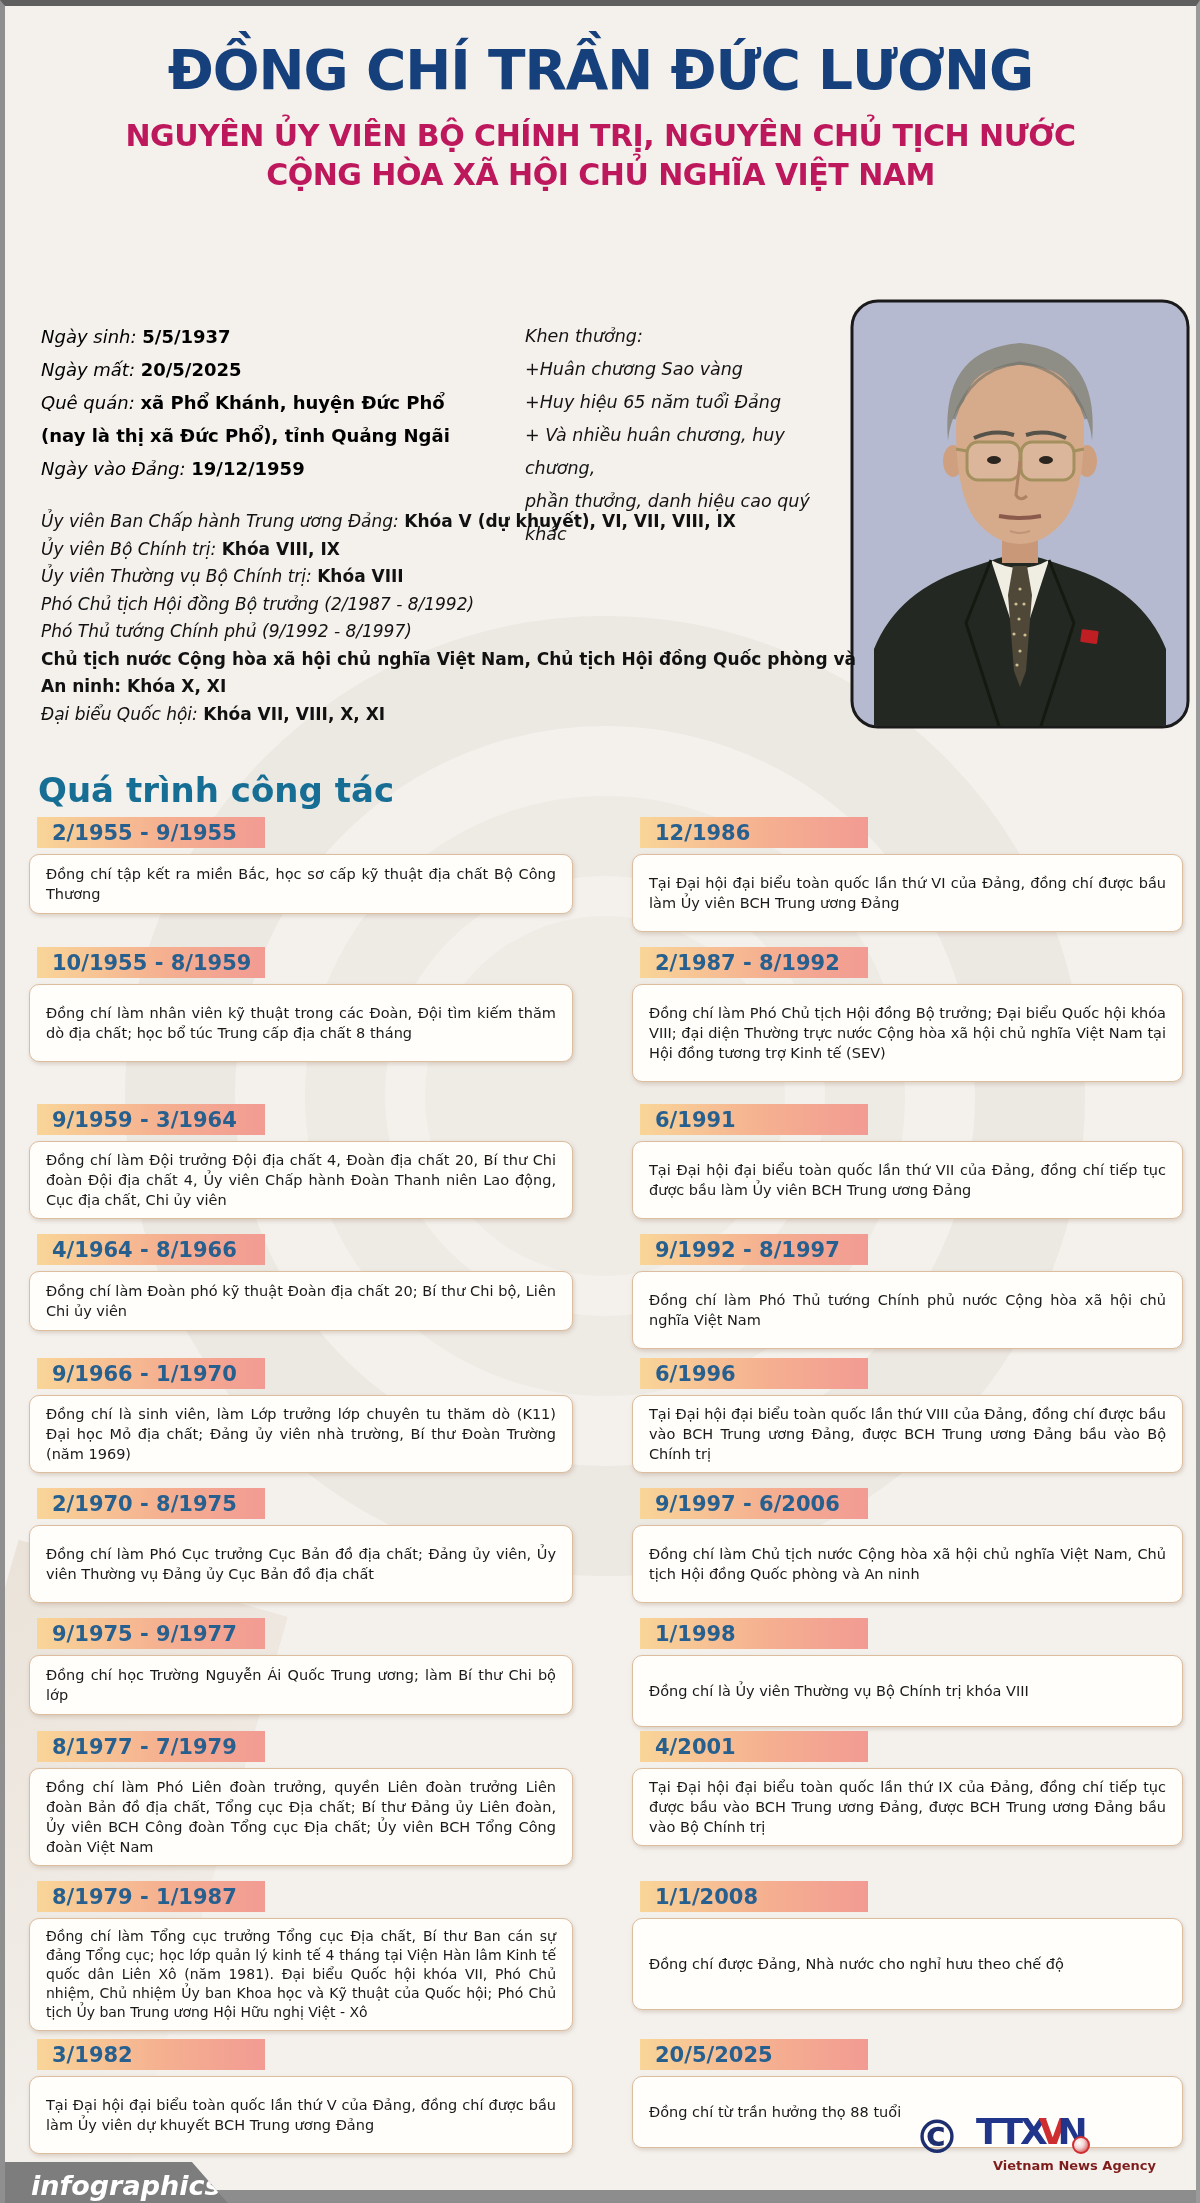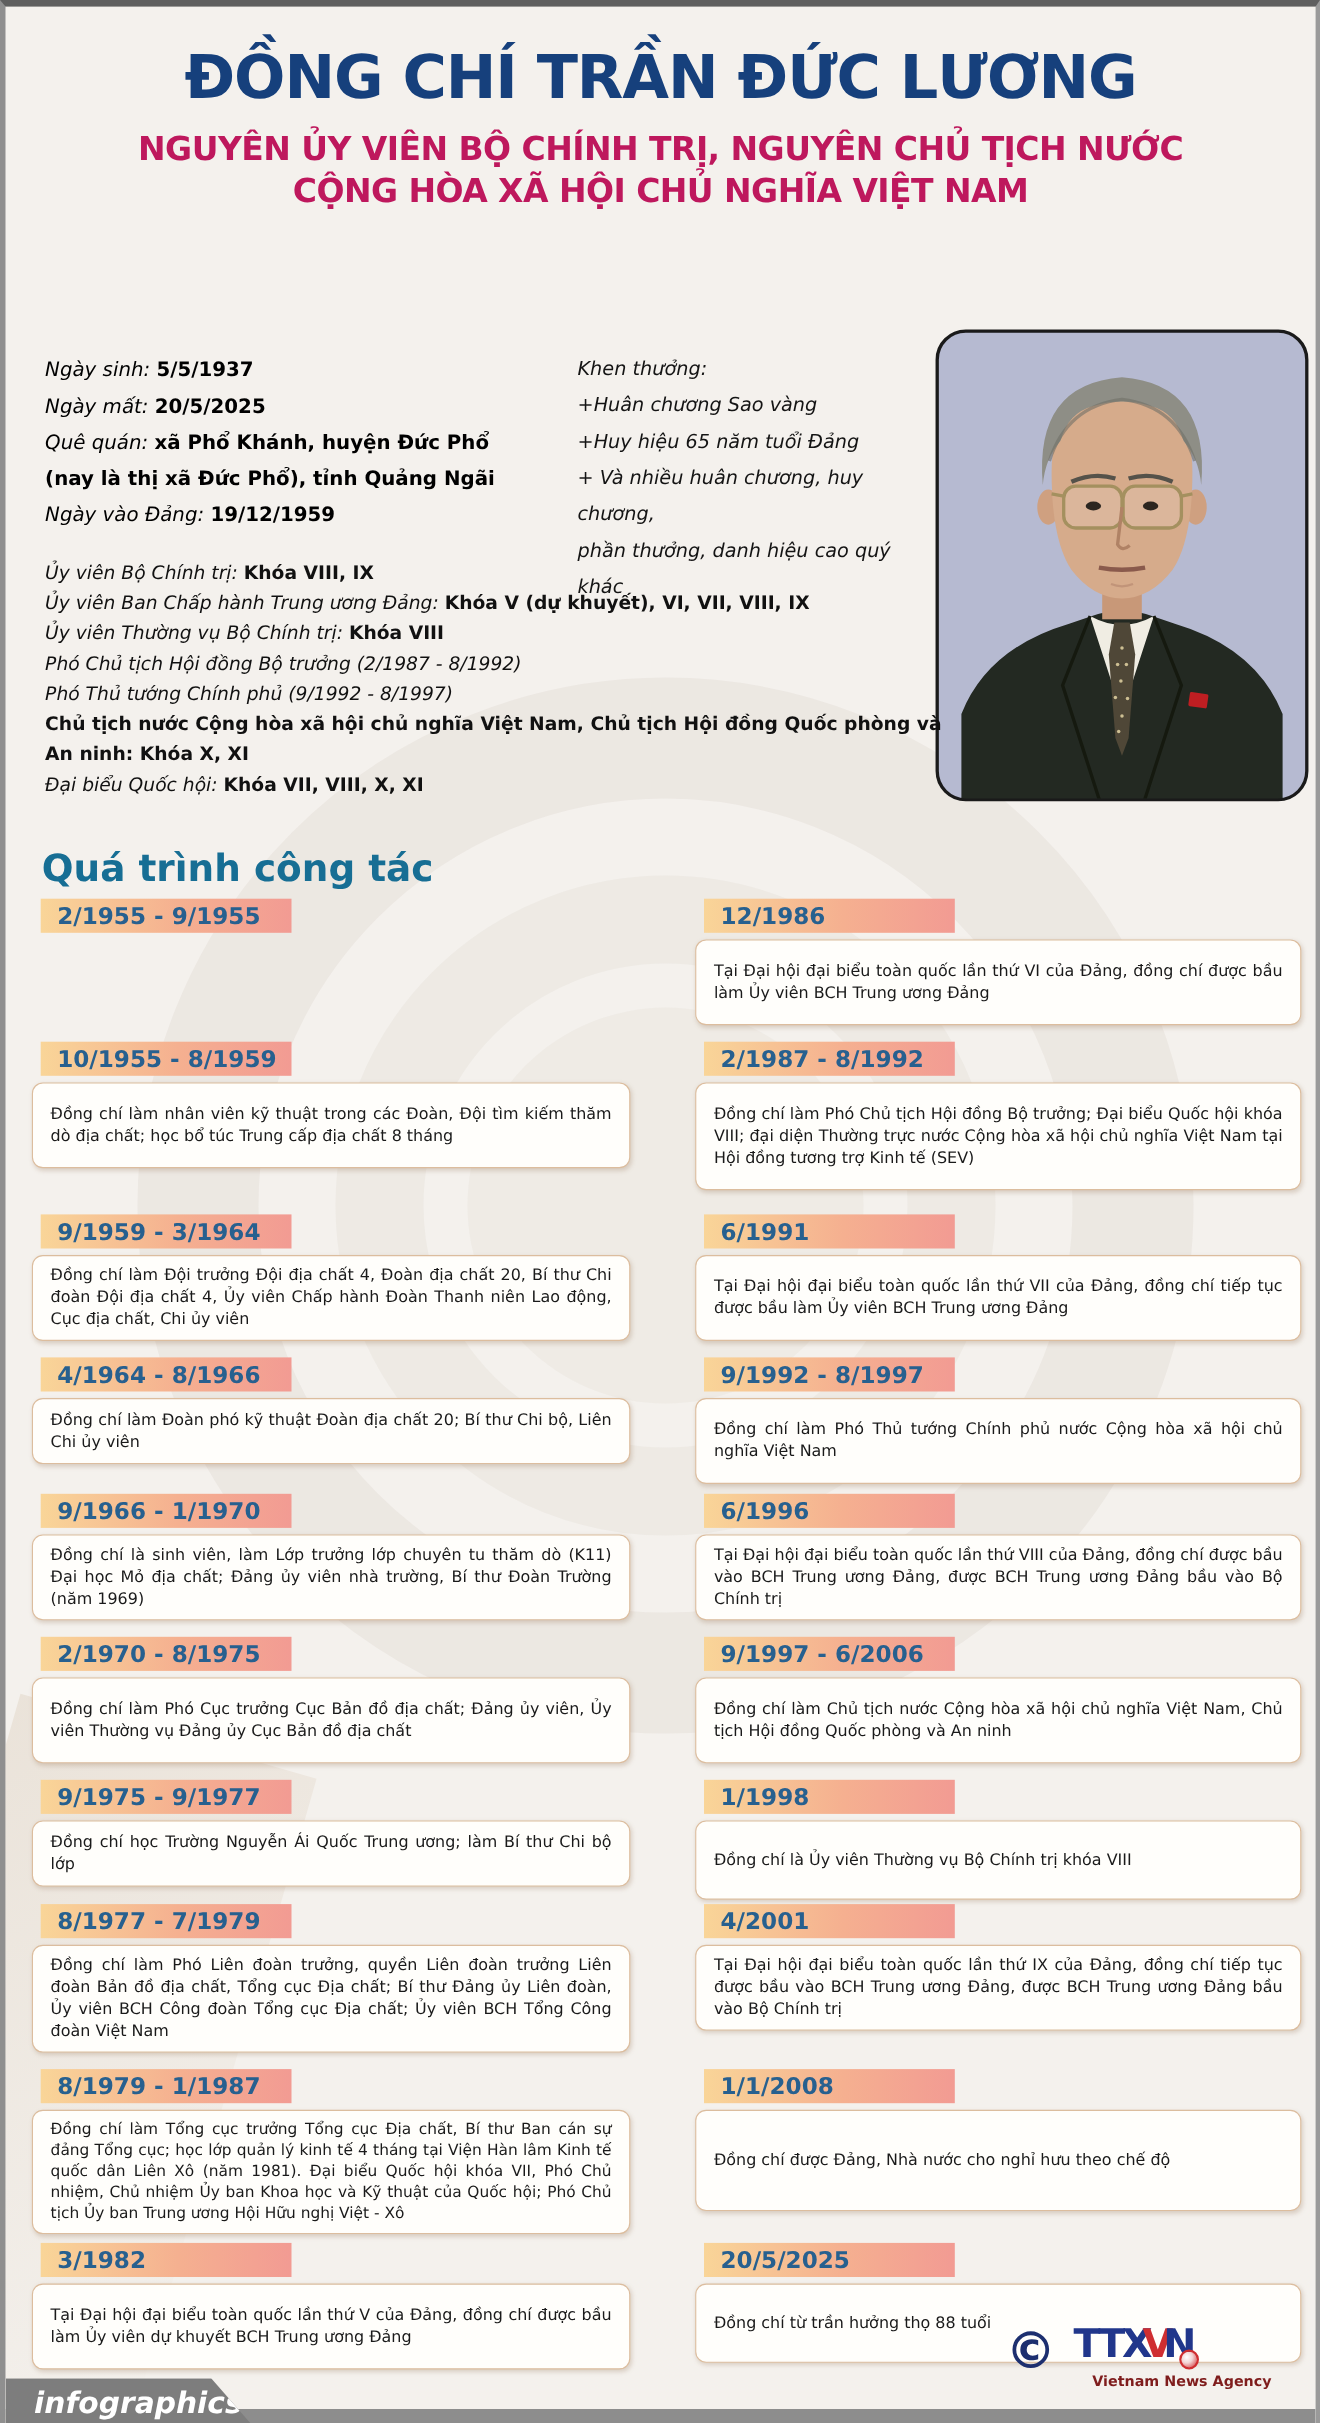--- a/index.html
+++ b/index.html
@@ -154,34 +154,37 @@
         <ellipse cx="144" cy="161" rx="7" ry="4" fill="#2c2620"></ellipse>
         <ellipse cx="196" cy="161" rx="7" ry="4" fill="#2c2620"></ellipse>
         <path d="M170 162 L166 196 Q170 203 177 197" fill="none" stroke="#b08265" stroke-width="3"></path>
         <path d="M149 217 Q170 221 191 217" fill="none" stroke="#8a5a4c" stroke-width="4"></path>
         <path d="M160 232 Q170 236 180 232" fill="none" stroke="#bb8f74" stroke-width="2" opacity="0.8"></path>
       </g>
     </svg>
   </div>
 
   <div class="positions-block">
+    <div class="pos-row"><span class="pi">Ủy viên Ban Chấp hành Trung ương Đảng: </span><span class="pb">Khóa V (dự khuyết), VI, VII, VIII, IX</span></div>
     <div class="pos-row"><span class="pi">Ủy viên Bộ Chính trị: </span><span class="pb">Khóa VIII, IX</span></div>
-    <div class="pos-row"><span class="pi">Ủy viên Ban Chấp hành Trung ương Đảng: </span><span class="pb">Khóa V (dự khuyết), VI, VII, VIII, IX</span></div>
     <div class="pos-row"><span class="pi">Ủy viên Thường vụ Bộ Chính trị: </span><span class="pb">Khóa VIII</span></div>
     <div class="pos-row"><span class="pi">Phó Chủ tịch Hội đồng Bộ trưởng (2/1987 - 8/1992)</span><span class="pb"></span></div>
     <div class="pos-row"><span class="pi">Phó Thủ tướng Chính phủ (9/1992 - 8/1997)</span><span class="pb"></span></div>
     <div class="pos-row"><span class="pi"></span><span class="pb">Chủ tịch nước Cộng hòa xã hội chủ nghĩa Việt Nam, Chủ tịch Hội đồng Quốc phòng và An ninh: Khóa X, XI</span></div>
     <div class="pos-row"><span class="pi">Đại biểu Quốc hội: </span><span class="pb">Khóa VII, VIII, X, XI</span></div>
   </div>
 
   <div class="career-heading">Quá trình công tác</div>
 
   <div class="col col-left">
     <div class="t-entry" style="top:811px">
         <div class="t-bar">2/1955 - 9/1955</div>
+        <div class="t-box" style="min-height:60px">
+          <span>Đồng chí tập kết ra miền Bắc, học sơ cấp kỹ thuật địa chất Bộ Công Thương</span>
+        </div>
       </div>
     <div class="t-entry" style="top:941px">
         <div class="t-bar">10/1955 - 8/1959</div>
         <div class="t-box" style="min-height:78px">
           <span>Đồng chí làm nhân viên kỹ thuật trong các Đoàn, Đội tìm kiếm thăm dò địa chất; học bổ túc Trung cấp địa chất 8 tháng</span>
         </div>
       </div>
     <div class="t-entry" style="top:1098px">
         <div class="t-bar">9/1959 - 3/1964</div>
         <div class="t-box" style="min-height:78px">

